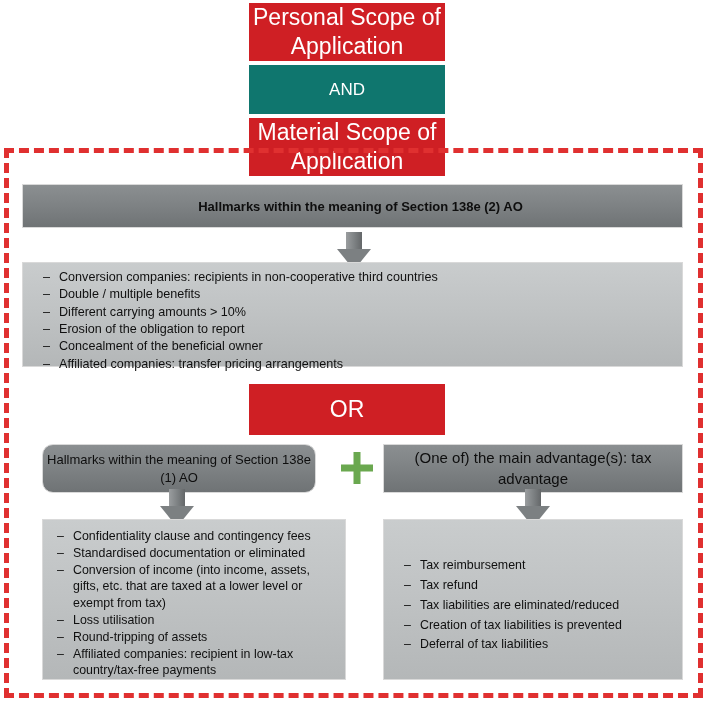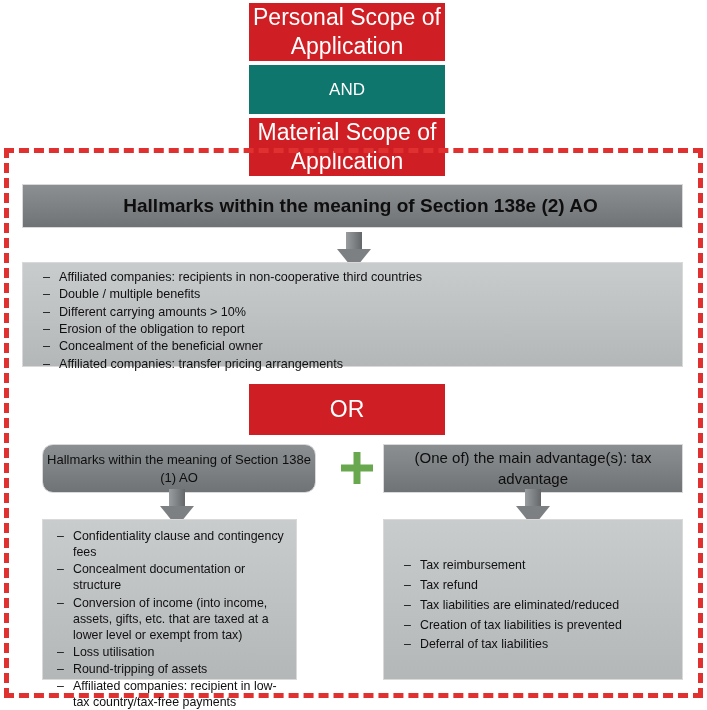--- a/index.html
+++ b/index.html
@@ -61,21 +61,21 @@
   }
 
   
   #personal-scope{left:248px;top:2px;width:198px;height:60px;}
   #and-box      {left:248px;top:64px;width:198px;height:51px;}
   #material-scope{left:248px;top:117px;width:198px;height:60px;}
 
   
   #hallmarks-2-header{
     left:22px;top:184px;width:661px;height:44px;
-    font-size:19px;font-weight:bold;padding-left:16px;
+    font-size:13px;font-weight:bold;padding-left:16px;
   }
 
   
   .arrow-down{position:absolute;width:34px;height:38px;}
   .arrow-down .shaft{
     position:absolute;left:9px;top:0;width:16px;height:18px;
     background:linear-gradient(90deg,#9a9d9f 0%,#7c8082 55%,#646769 100%);
   }
   .arrow-down .head{
     position:absolute;left:0;top:17px;width:0;height:0;
@@ -117,21 +117,21 @@
   }
   #main-advantage-header{
     left:383px;top:444px;width:300px;height:49px;
     font-size:15px;font-weight:normal;line-height:1.35;
   }
 
   
   #plus-icon{position:absolute;left:338px;top:449px;width:38px;height:38px;}
 
   
-  #hallmarks-1-list{left:42px;top:519px;width:255px;height:161px;}
+  #hallmarks-1-list{left:42px;top:519px;width:304px;height:161px;}
   #hallmarks-1-list .bullets{padding:8px 8px 0 14px;font-size:12.4px;line-height:1.30;}
   #advantages-list{left:383px;top:519px;width:300px;height:161px;}
   #advantages-list .bullets{padding:36px 0 0 20px;font-size:12.4px;line-height:1.52;}
 </style>
 </head>
 <body>
 
 <div class="red-box" id="personal-scope">Personal Scope of Application</div>
 
 <div class="green-box" id="and-box">AND</div>
@@ -142,21 +142,21 @@
 
 <div class="gray-box" id="hallmarks-2-header">Hallmarks within the meaning of Section 138e (2) AO</div>
 
 <div class="arrow-down" id="arrow-top">
   <div class="shaft"></div>
     <div class="head"></div>
 </div>
 
 <div class="gray-list" id="hallmarks-2-list">
   <ul class="bullets">
-    <li>Affiliated companies: recipients in non-cooperative third countries</li>
+    <li>Conversion companies: recipients in non-cooperative third countries</li>
     <li>Double / multiple benefits</li>
     <li>Different carrying amounts &gt; 10%</li>
     <li>Erosion of the obligation to report</li>
     <li>Concealment of the beneficial owner</li>
     <li>Affiliated companies: transfer pricing arrangements</li>
   </ul>
 </div>
 
 <div class="red-box" id="or-box">OR</div>
 
@@ -176,21 +176,21 @@
     <div class="head"></div>
 </div>
 <div class="arrow-down" id="arrow-right">
   <div class="shaft"></div>
     <div class="head"></div>
 </div>
 
 <div class="gray-list" id="hallmarks-1-list">
   <ul class="bullets">
     <li>Confidentiality clause and contingency fees</li>
-    <li>Concealment documentation or structure</li>
+    <li>Standardised documentation or eliminated</li>
     <li>Conversion of income (into income, assets, gifts, etc. that are taxed at a lower level or exempt from tax)</li>
     <li>Loss utilisation</li>
     <li>Round-tripping of assets</li>
     <li>Affiliated companies: recipient in low-tax country/tax-free payments</li>
   </ul>
 </div>
 
 <div class="gray-list" id="advantages-list">
   <ul class="bullets">
     <li>Tax reimbursement</li>

